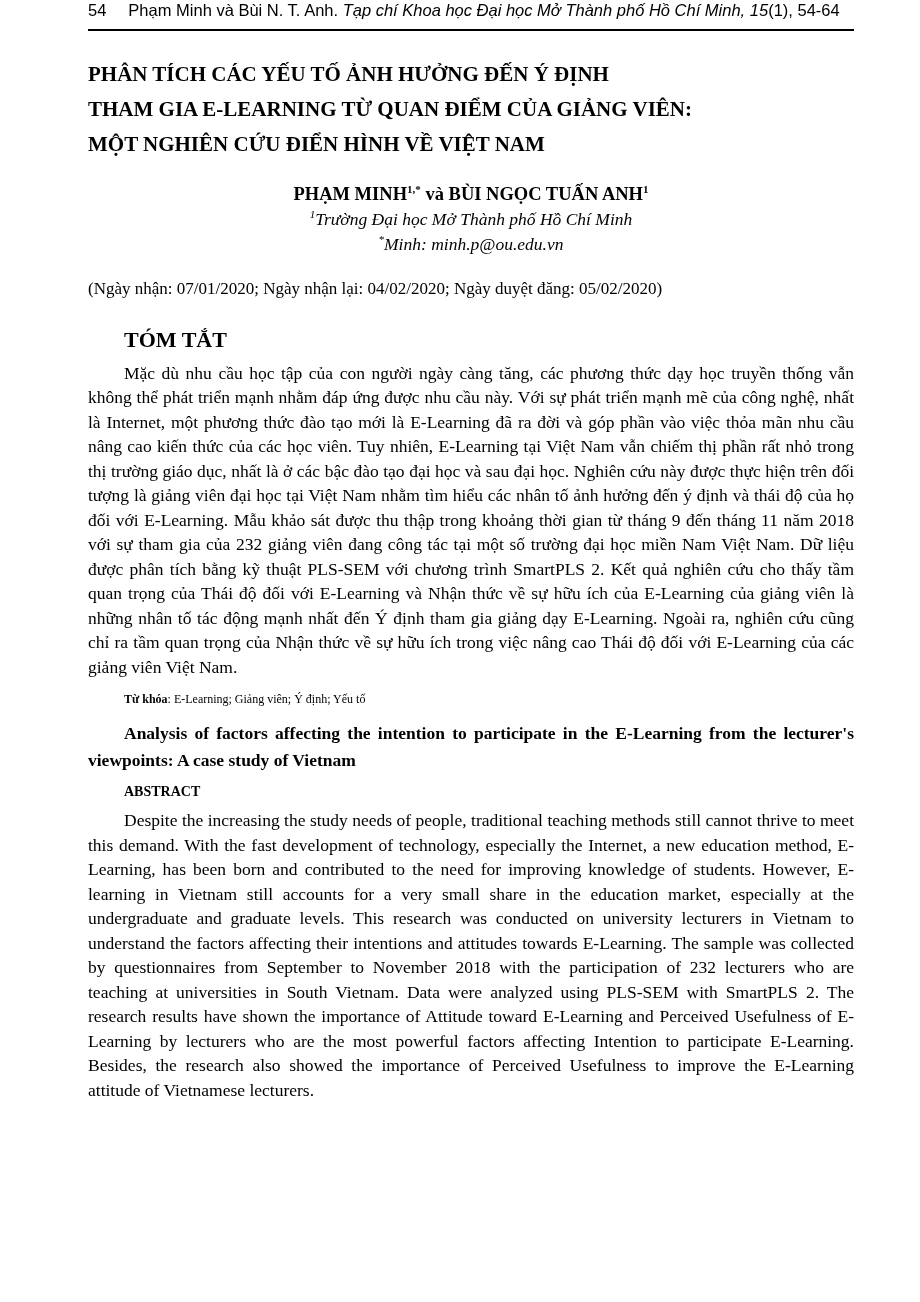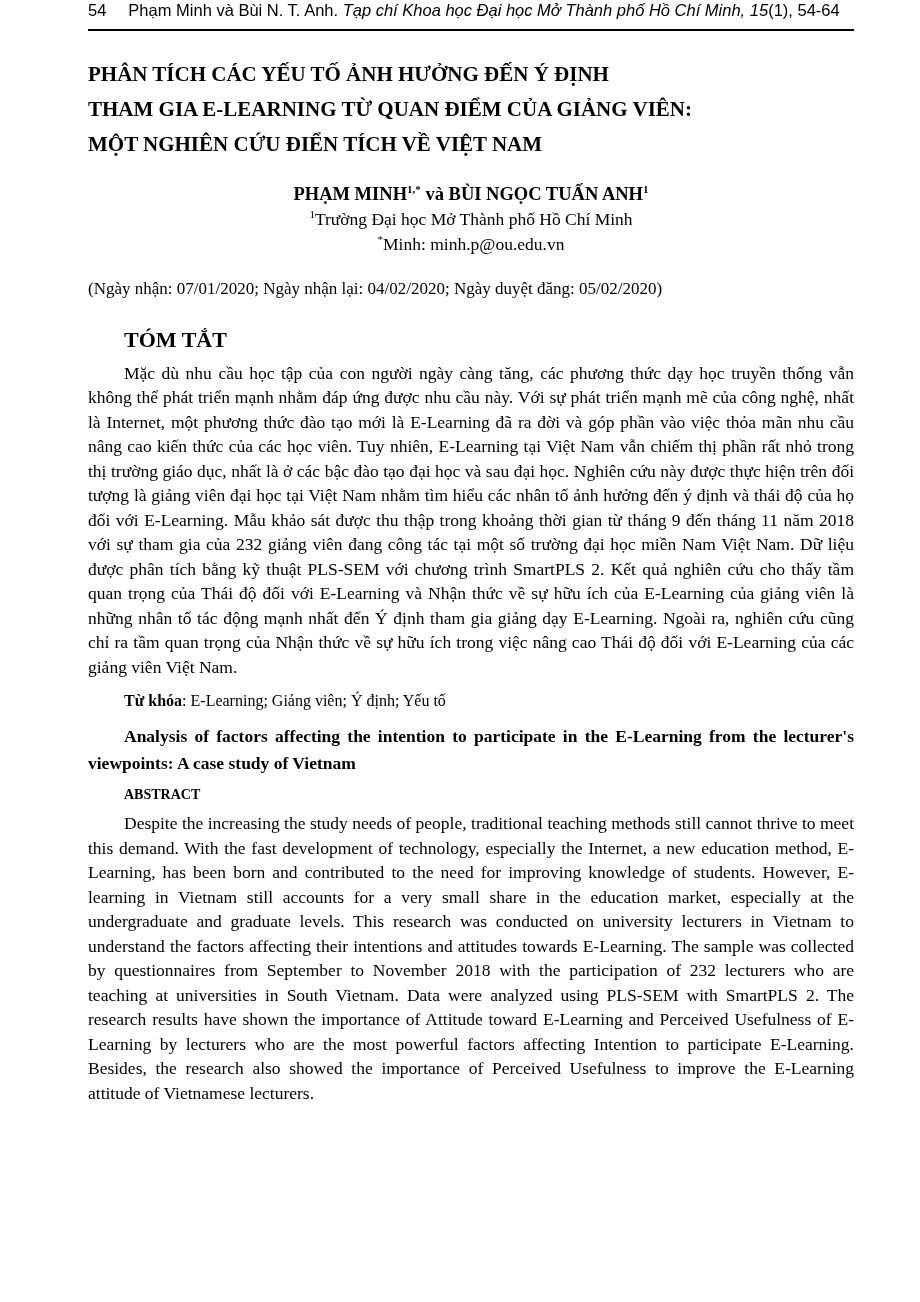--- a/index.html
+++ b/index.html
@@ -41,20 +41,21 @@
   .authors-line {
     margin-top: 22px;
     text-align: center;
     font-weight: bold;
     font-size: 18.5px;
   }
   .affiliation-line, .email-line {
     text-align: center;
     font-size: 17.5px;
     margin-top: 4px;
+    font-style: italic;
   }
   sup {
     font-size: 11px;
     line-height: 0;
   }
   .dates-line {
     margin-top: 24px;
     font-size: 17px;
   }
   
@@ -66,21 +67,21 @@
   }
   .body-para {
     margin: 8px 0 0 0;
     font-size: 17.5px;
     line-height: 24.5px;
     text-align: justify;
     text-indent: 36px;
   }
   .keywords-line {
     margin-top: 13px;
-    font-size: 16px;
+    font-size: 12px;
     text-indent: 36px;
   }
   .bold { font-weight: bold; }
   .en-title {
     margin-top: 13px;
     font-weight: bold;
     font-size: 17.5px;
     line-height: 27px;
     text-align: justify;
     text-indent: 36px;
@@ -98,21 +99,21 @@
 <div class="page">
 
   <div class="running-head">
     <span class="pgnum">54</span><span>Phạm Minh và Bùi N. T. Anh.</span>
     <span class="italic">Tạp chí Khoa học Đại học Mở Thành phố Hồ Chí Minh, 15</span><span>(1), 54-64</span>
   </div>
 
   <div class="title-block">
     <div>PHÂN TÍCH CÁC YẾU TỐ ẢNH HƯỞNG ĐẾN Ý ĐỊNH</div>
     <div>THAM GIA E-LEARNING TỪ QUAN ĐIỂM CỦA GIẢNG VIÊN:</div>
-    <div>MỘT NGHIÊN CỨU ĐIỂN TÍCH VỀ VIỆT NAM</div>
+    <div>MỘT NGHIÊN CỨU ĐIỂN HÌNH VỀ VIỆT NAM</div>
   </div>
 
   <div class="authors-line">
     <span>PHẠM MINH</span><sup>1,*</sup>
     <span>và</span>
     <span>BÙI NGỌC TUẤN ANH</span><sup>1</sup>
   </div>
 
   <div class="affiliation-line">
     <sup>1</sup><span>Trường Đại học Mở Thành phố Hồ Chí Minh</span>

